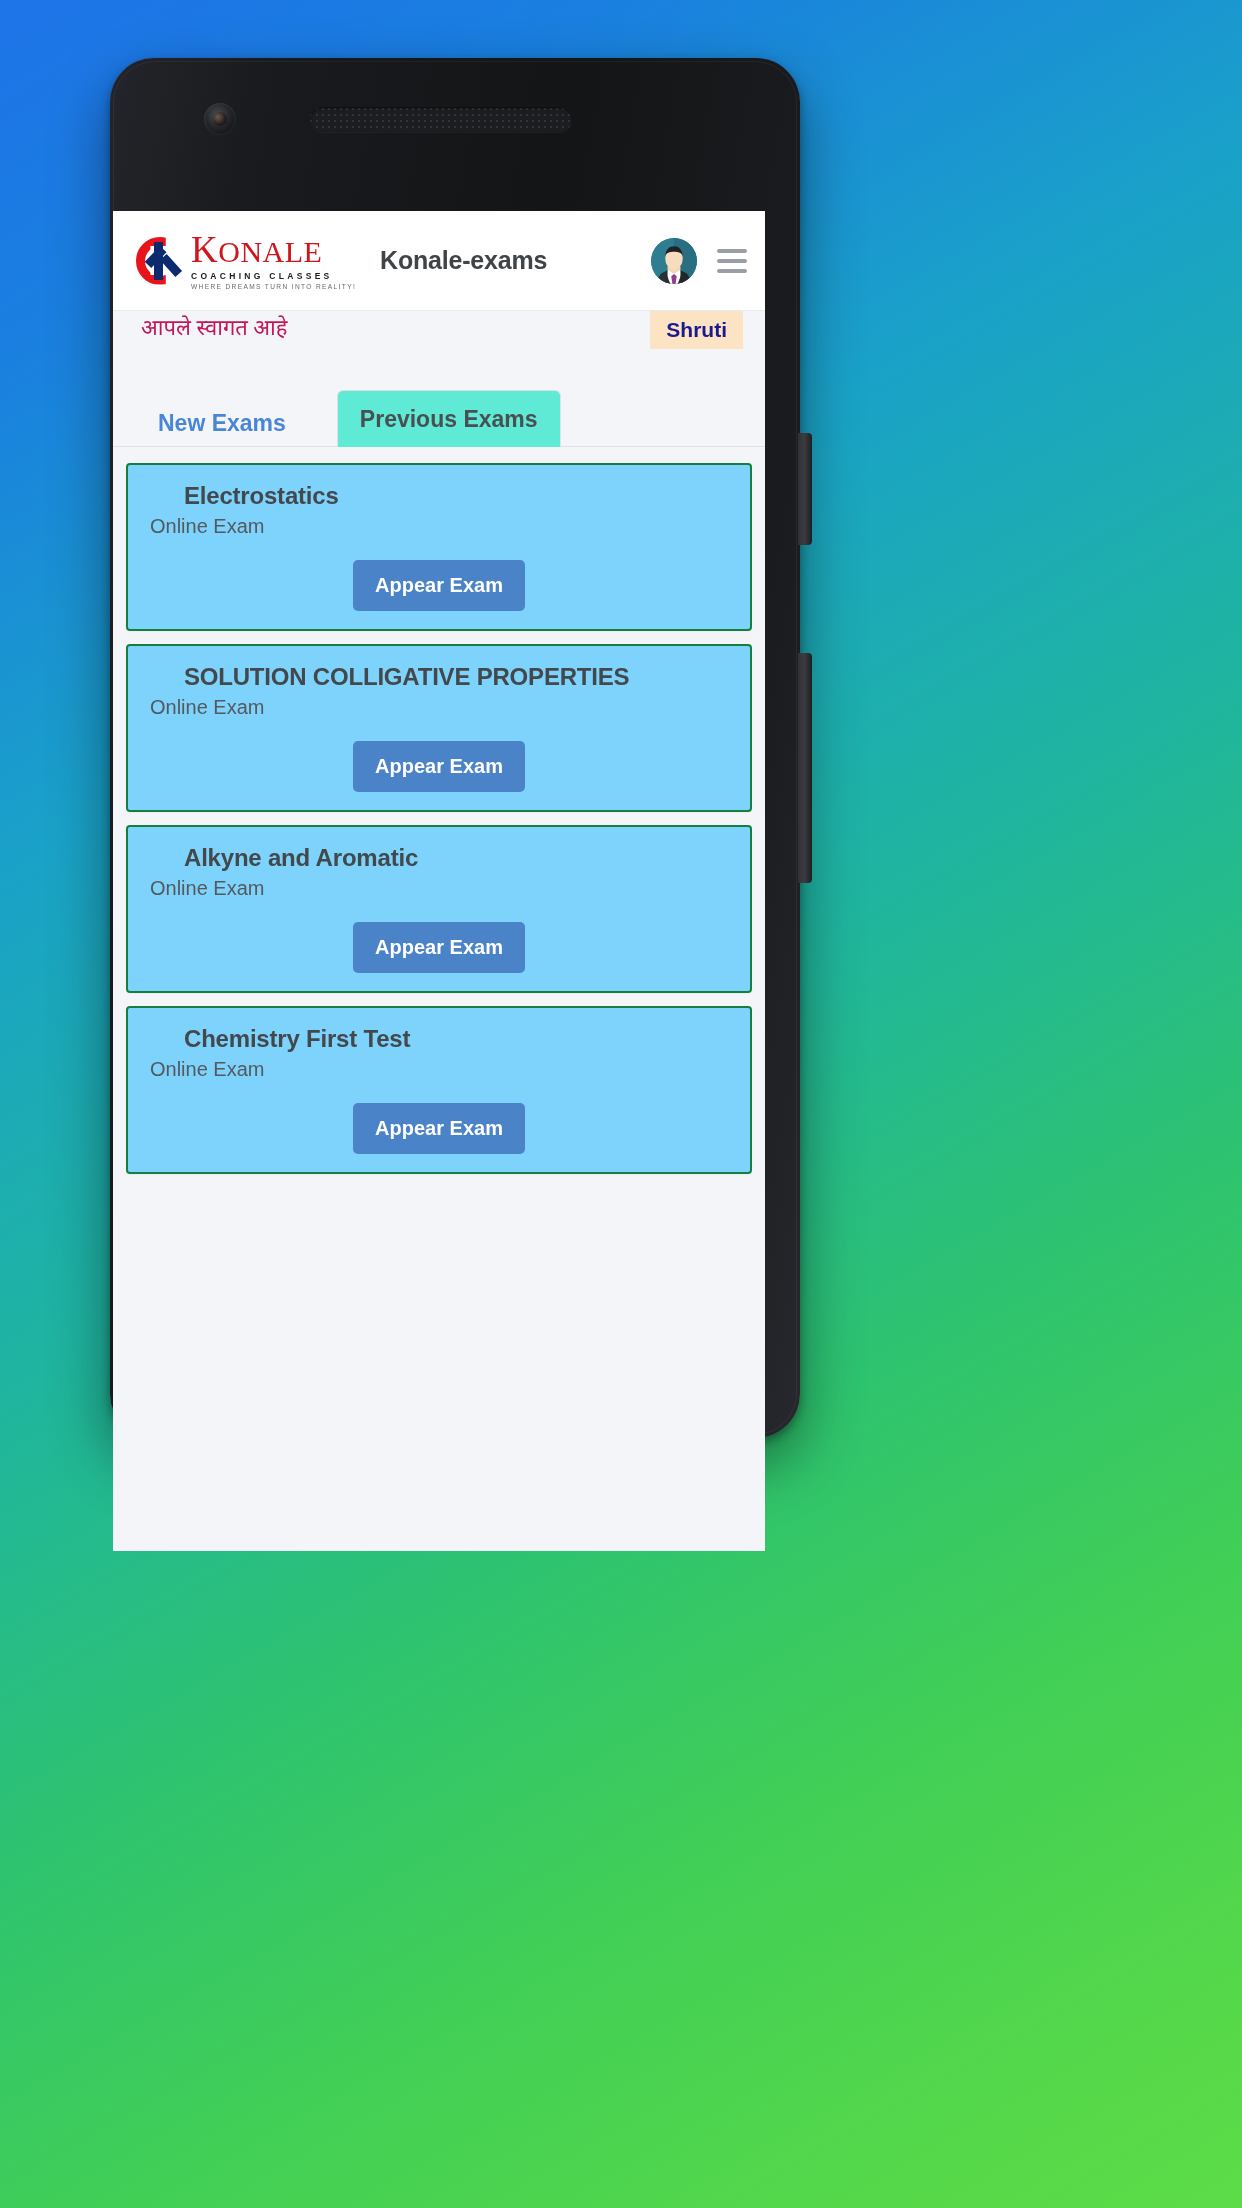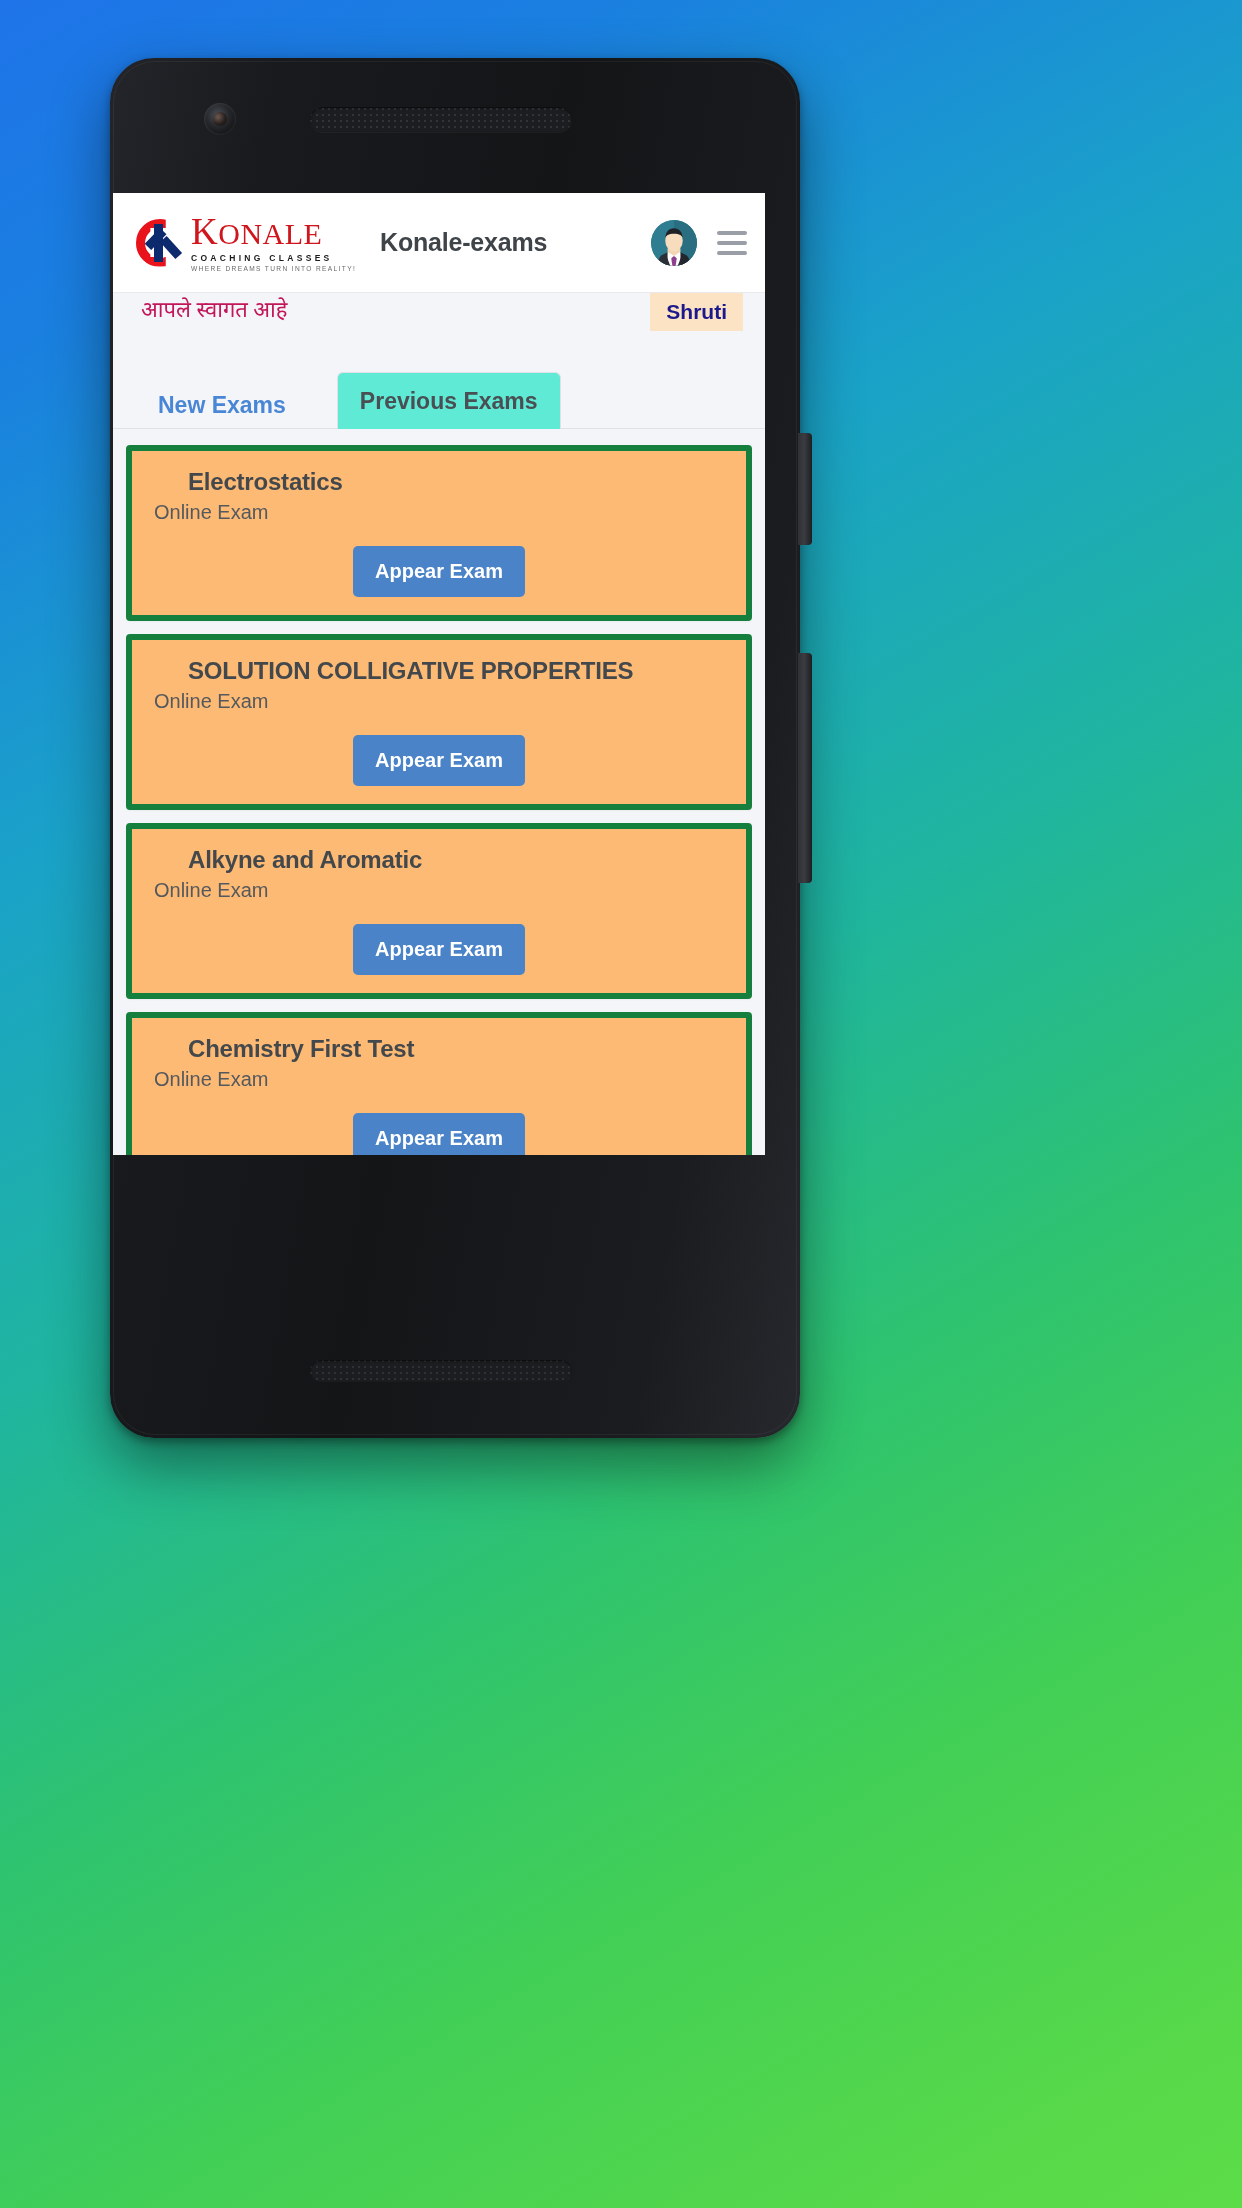--- a/index.html
+++ b/index.html
@@ -56,22 +56,22 @@
   #bottom-speaker{
     position:absolute; left:200px; top:1302px; width:262px; height:22px;
     border-radius:11px; background:#1c1d20;
     box-shadow:inset 0 1px 2px rgba(0,0,0,.7);
     background-image:radial-gradient(rgba(255,255,255,.09) 0.9px, transparent 1px);
     background-size:6px 6px; background-position:4px 4px;
   }
 
   
   #screen{
-    position:absolute; left:3px; top:135px;
-    width:652px; height:962px;
+    position:absolute; left:3px; top:153px;
+    width:652px; height:1340px;
     background:#f4f5f9; overflow:hidden;
   }
 
   
   #appbar{
     height:100px; background:#ffffff;
     display:flex; align-items:center; padding:0 18px 0 20px;
     border-bottom:1px solid #e9eaee;
     box-shadow:0 1px 2px rgba(0,0,0,.05);
   }
@@ -146,21 +146,21 @@
   }
   .tab.inactive{ color:#4a86d6; }
   .tab.active{
     color:#4a4f53; background:#5eead4;
     border-color:#dfe1e6; padding:17px 22px 16px;
   }
 
   
   #exam-list{ padding:10px 0 0; background:#f4f5f9; height:922px; }
   .exam-card{
-    background:#fdba74; margin:6px 13px 13px; border:6px solid #15803d;
+    background:#7dd3fc; margin:6px 13px 13px; border:2px solid #15803d;
     border-radius:4px; padding:16px 22px 18px;
     box-shadow:0 1px 2px rgba(0,0,0,.04);
   }
   .exam-title{
     font-size:24px; font-weight:700; color:#43484c; padding-left:34px;
     line-height:1.25; letter-spacing:-.2px;
   }
   .exam-sub{ font-size:20px; color:#55595e; margin-top:4px; }
   .exam-action{ display:flex; justify-content:center; margin-top:22px; }
   .appear-btn{

